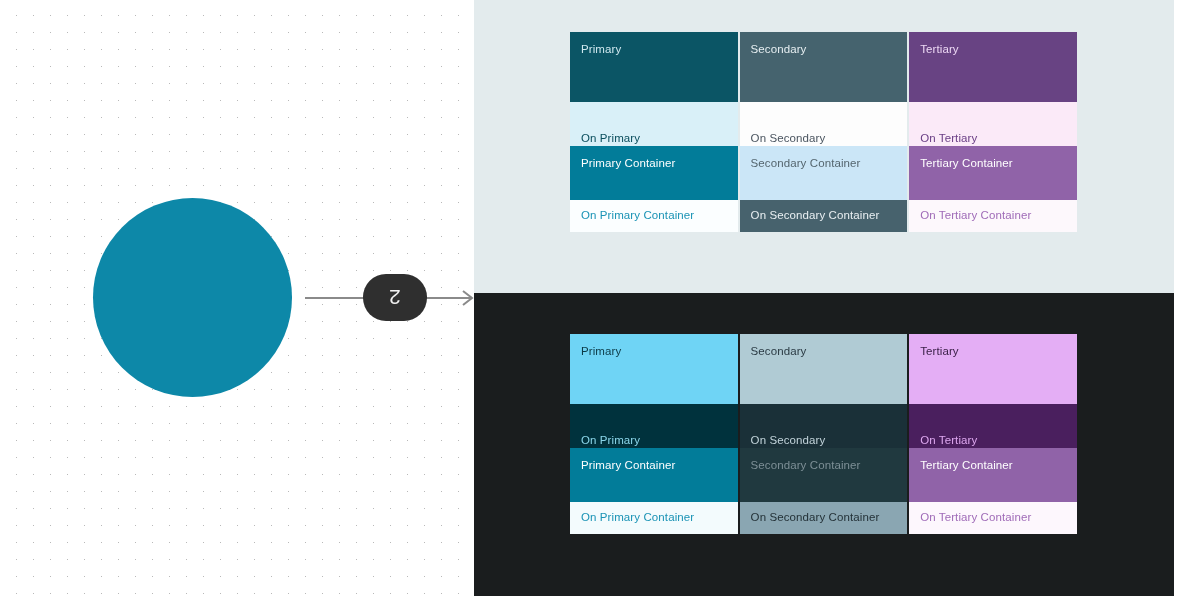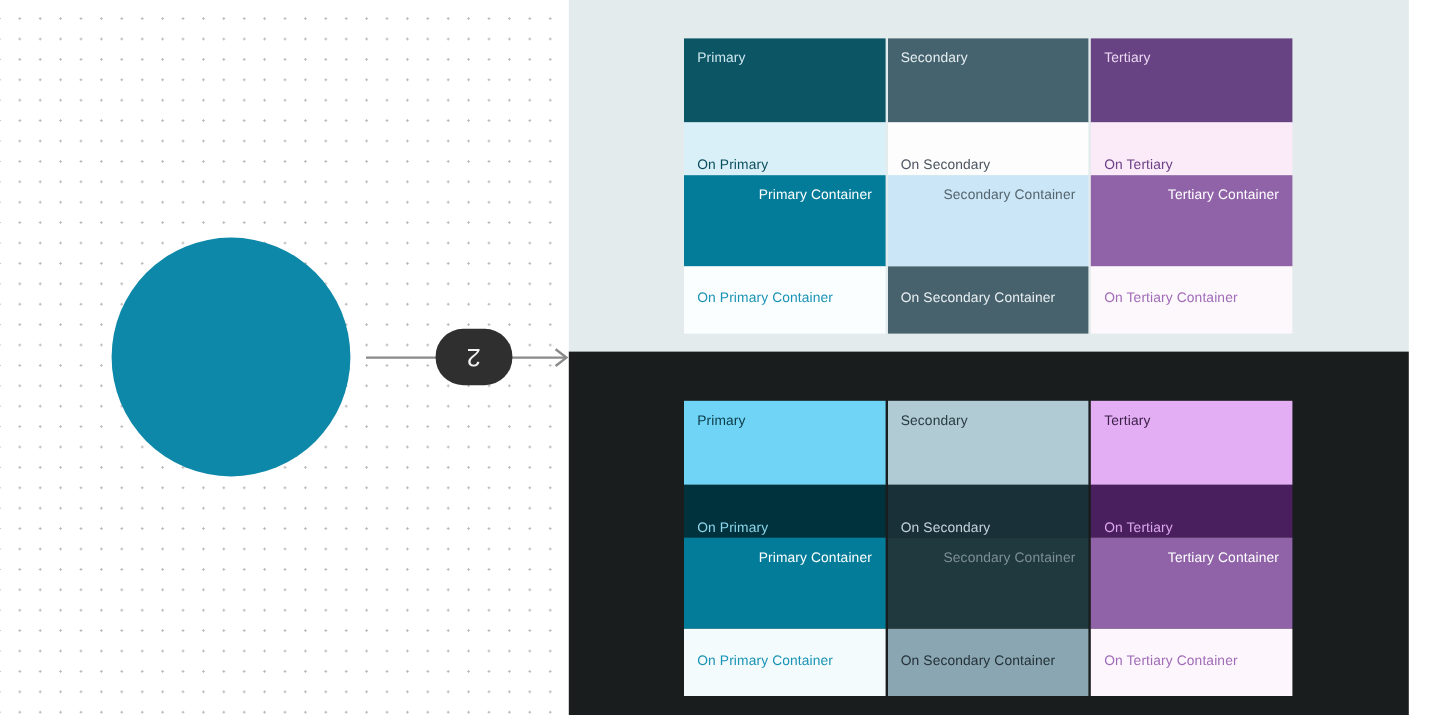--- a/index.html
+++ b/index.html
@@ -117,22 +117,22 @@
     padding: 11px 11px 0 11px;
     font-size: 11.5px;
     font-weight: 400;
     letter-spacing: 0.1px;
     line-height: 1.2;
     white-space: nowrap;
     overflow: hidden;
   }
   .cell-tone      { height: 70px; }
   .cell-on        { height: 44px; align-items: flex-end; padding-top: 0; }
-  .cell-container { height: 76px; justify-content: flex-end; }
-  .cell-on-container { height: 56px; align-items: center; padding-top: 0; }
+  .cell-container { height: 54px; }
+  .cell-on-container { height: 32px; align-items: center; padding-top: 0; }
 
   .cell-label { display: block; }
 </style>
 </head>
 <body>
 
 <div id="screen">
 
   <div class="canvas-pane">
 

